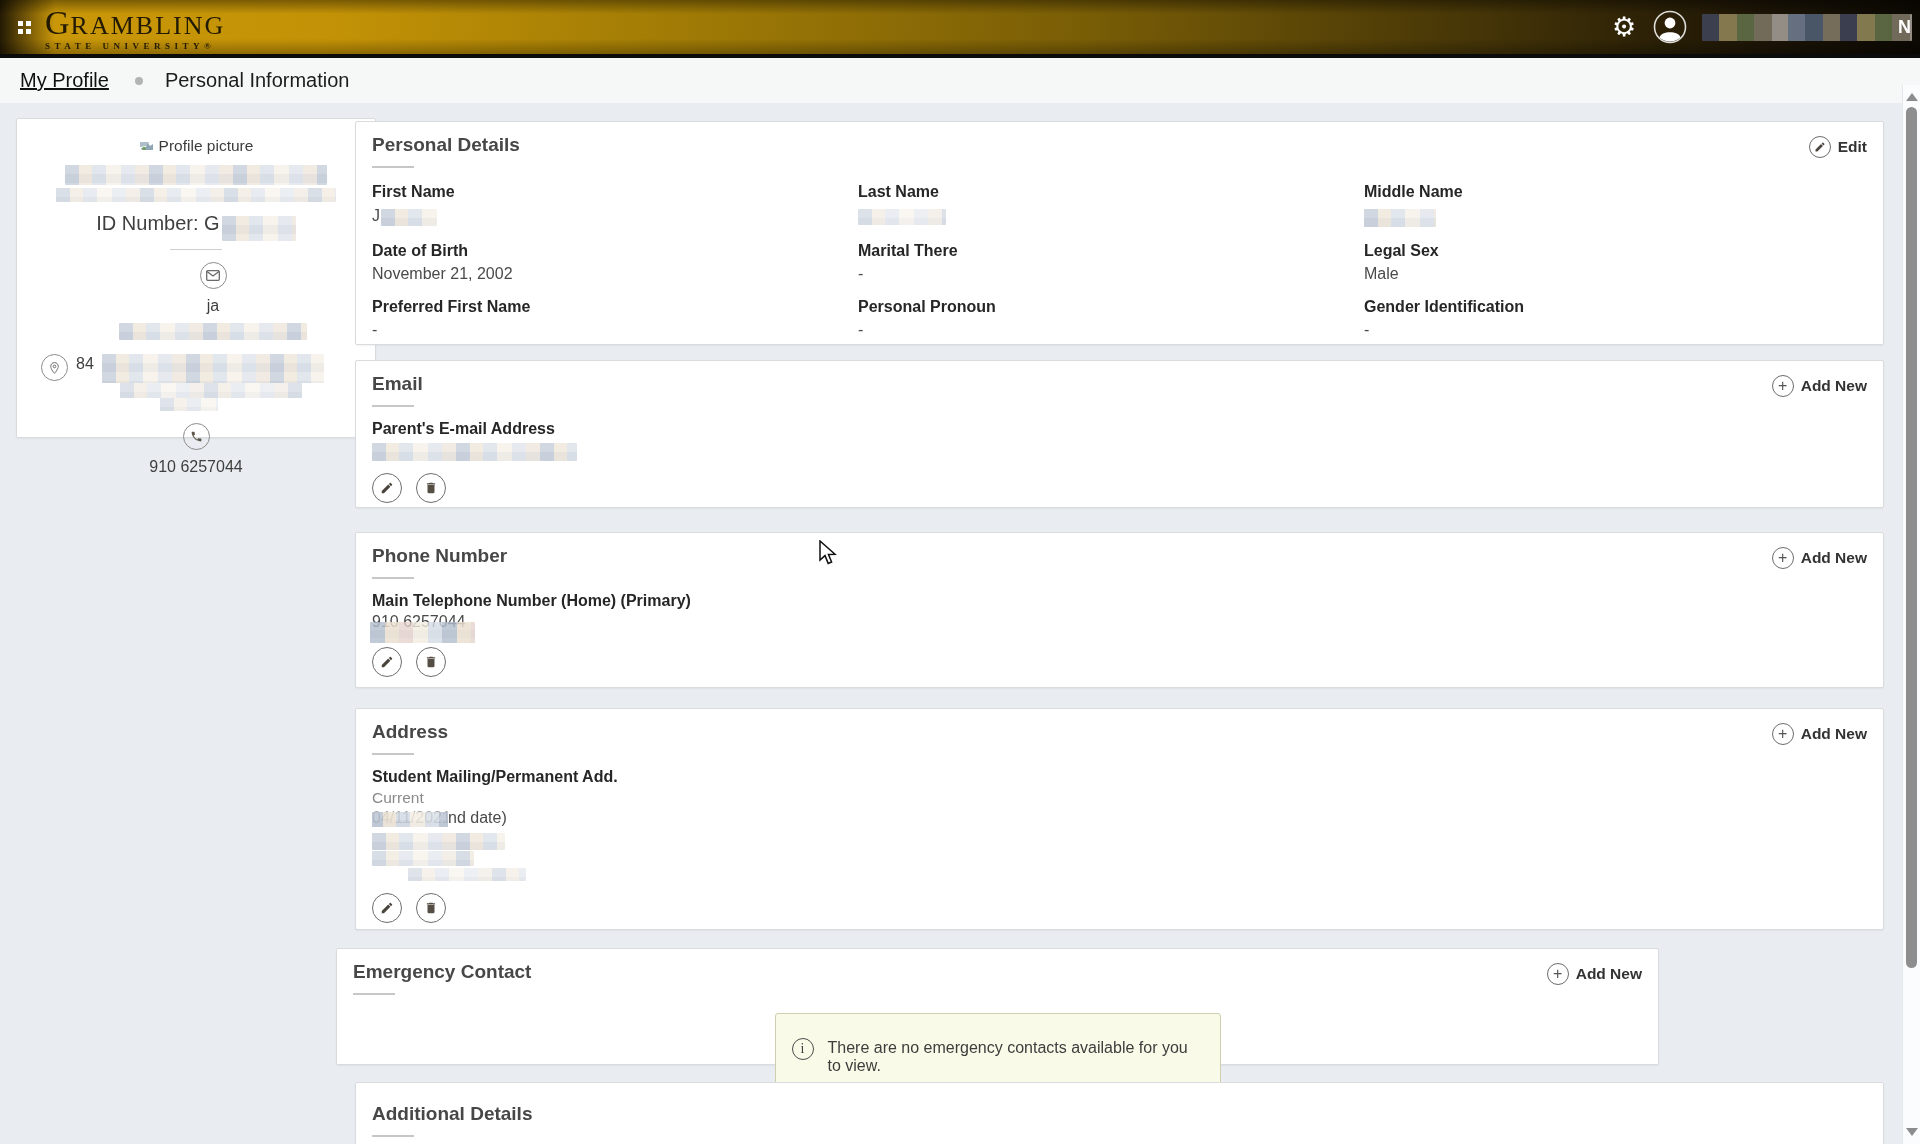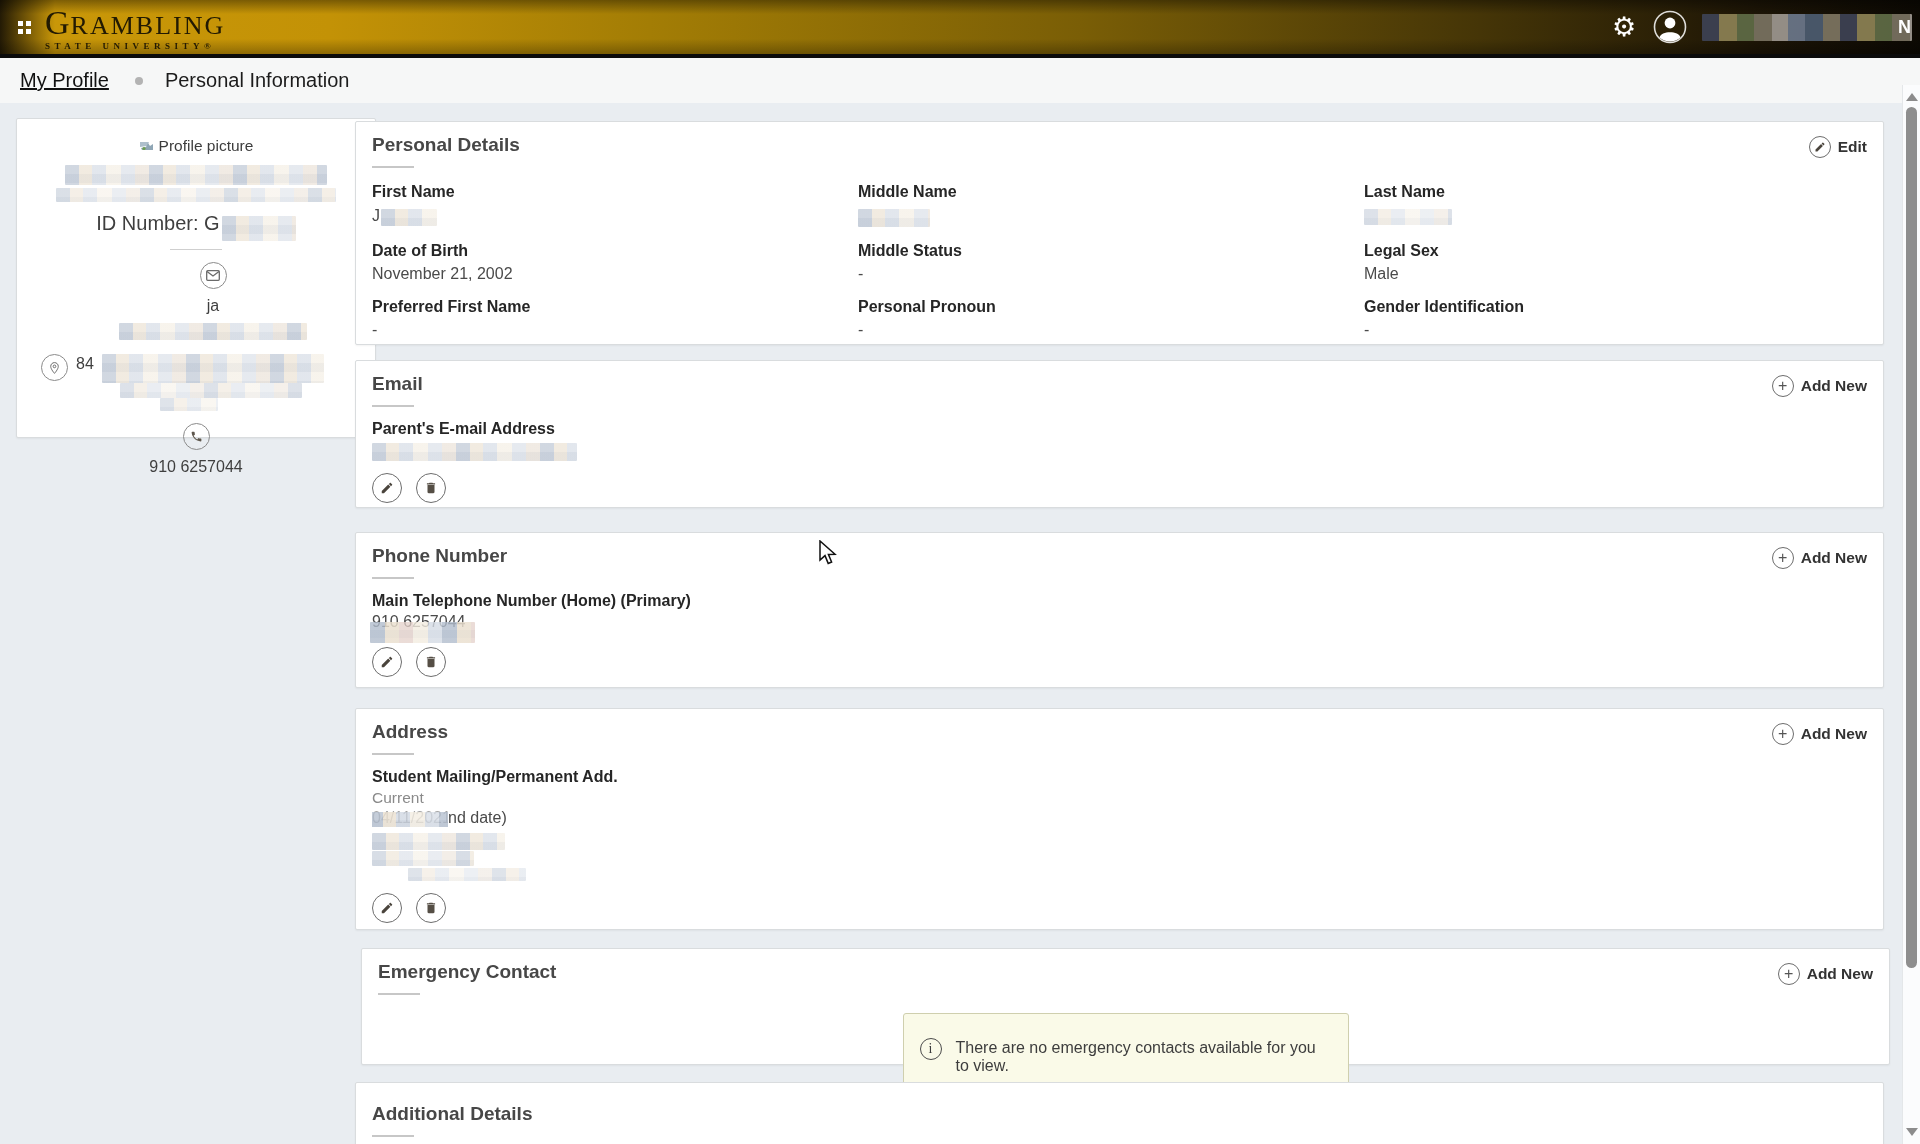--- a/index.html
+++ b/index.html
@@ -201,39 +201,39 @@
   </div>
   <div class="pd-grid">
     <div>
       <div class="fld-label">First Name</div>
       <div class="fld-value">
           <span>J</span>
           <span class="mosaic" style="width:56px;height:17px;margin-left:1px;margin-top:3px;"></span>
         </div>
     </div>
     <div>
+      <div class="fld-label">Last Name</div>
+      <div class="fld-value">
+          <span></span>
+          <span class="mosaic" style="width:88px;height:16px;margin-top:3px;opacity:.75;"></span>
+        </div>
+    </div>
+    <div>
       <div class="fld-label">Middle Name</div>
       <div class="fld-value">
           <span></span>
           <span class="mosaic" style="width:72px;height:18px;margin-top:3px;"></span>
         </div>
     </div>
     <div>
-      <div class="fld-label">Last Name</div>
-      <div class="fld-value">
-          <span></span>
-          <span class="mosaic" style="width:88px;height:16px;margin-top:3px;opacity:.75;"></span>
-        </div>
-    </div>
-    <div>
       <div class="fld-label">Date of Birth</div>
       <div class="fld-value">November 21, 2002</div>
     </div>
     <div>
-      <div class="fld-label">Middle Status</div>
+      <div class="fld-label">Marital There</div>
       <div class="fld-value">-</div>
     </div>
     <div>
       <div class="fld-label">Legal Sex</div>
       <div class="fld-value">Male</div>
     </div>
     <div>
       <div class="fld-label">Preferred First Name</div>
       <div class="fld-value">-</div>
     </div>
@@ -334,21 +334,21 @@
         </svg>
     </span>
     <span class="icon-btn">
       <svg width="14" height="14" viewBox="0 0 24 24">
           <path d="M6 19c0 1.1.9 2 2 2h8c1.1 0 2-.9 2-2V7H6v12zM19 4h-3.5l-1-1h-5l-1 1H5v2h14V4z" fill="#554e45"></path>
         </svg>
     </span>
   </div>
 </section>
 
-<section class="card" style="left:361px;top:948px;width:1529px;height:117px;">
+<section class="card" style="left:336px;top:948px;width:1323px;height:117px;">
   <div class="card-head">
     <div>
       <div class="sec-title">Emergency Contact</div>
       <div class="title-rule"></div>
     </div>
     <div class="action-btn">
       <span class="circ" style="font-size:16px;color:#555;">+</span>
       <span class="lbl">Add New</span>
     </div>
   </div>

